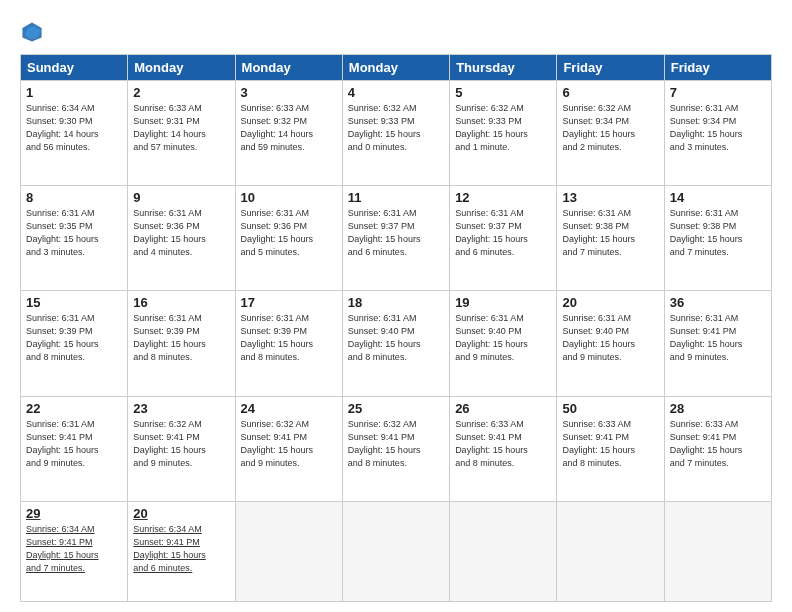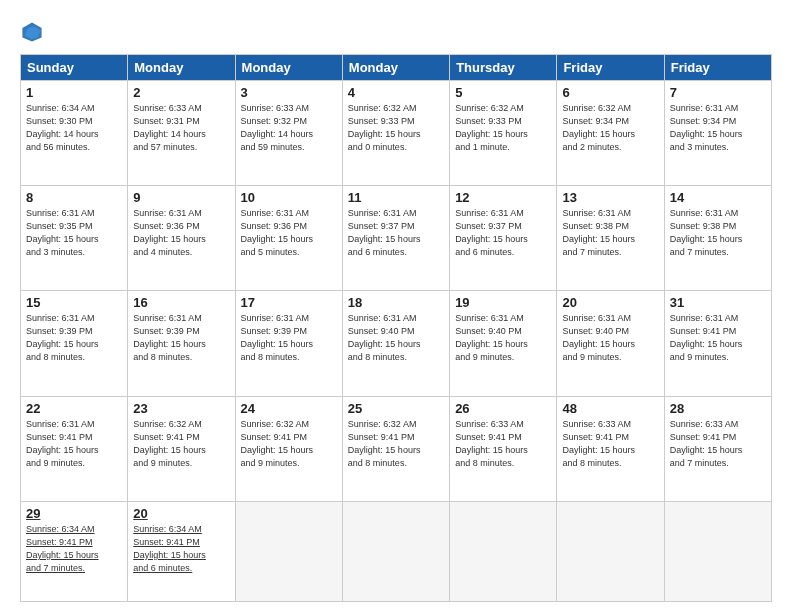--- a/index.html
+++ b/index.html
@@ -270,21 +270,21 @@
 and 9 minutes.</div>
           </td>
           <td>
             <span class="day-number">20</span>
             <div class="day-info" style="white-space: pre-line;">Sunrise: 6:31 AM
 Sunset: 9:40 PM
 Daylight: 15 hours
 and 9 minutes.</div>
           </td>
           <td>
-            <span class="day-number">31</span>
+            <span class="day-number">36</span>
             <div class="day-info" style="white-space: pre-line;">Sunrise: 6:31 AM
 Sunset: 9:41 PM
 Daylight: 15 hours
 and 9 minutes.</div>
           </td>
         </tr>
         <tr>
           <td>
             <span class="day-number">22</span>
             <div class="day-info" style="white-space: pre-line;">Sunrise: 6:31 AM
@@ -314,21 +314,21 @@
 and 8 minutes.</div>
           </td>
           <td>
             <span class="day-number">26</span>
             <div class="day-info" style="white-space: pre-line;">Sunrise: 6:33 AM
 Sunset: 9:41 PM
 Daylight: 15 hours
 and 8 minutes.</div>
           </td>
           <td>
-            <span class="day-number">48</span>
+            <span class="day-number">50</span>
             <div class="day-info" style="white-space: pre-line;">Sunrise: 6:33 AM
 Sunset: 9:41 PM
 Daylight: 15 hours
 and 8 minutes.</div>
           </td>
           <td>
             <span class="day-number">28</span>
             <div class="day-info" style="white-space: pre-line;">Sunrise: 6:33 AM
 Sunset: 9:41 PM
 Daylight: 15 hours

